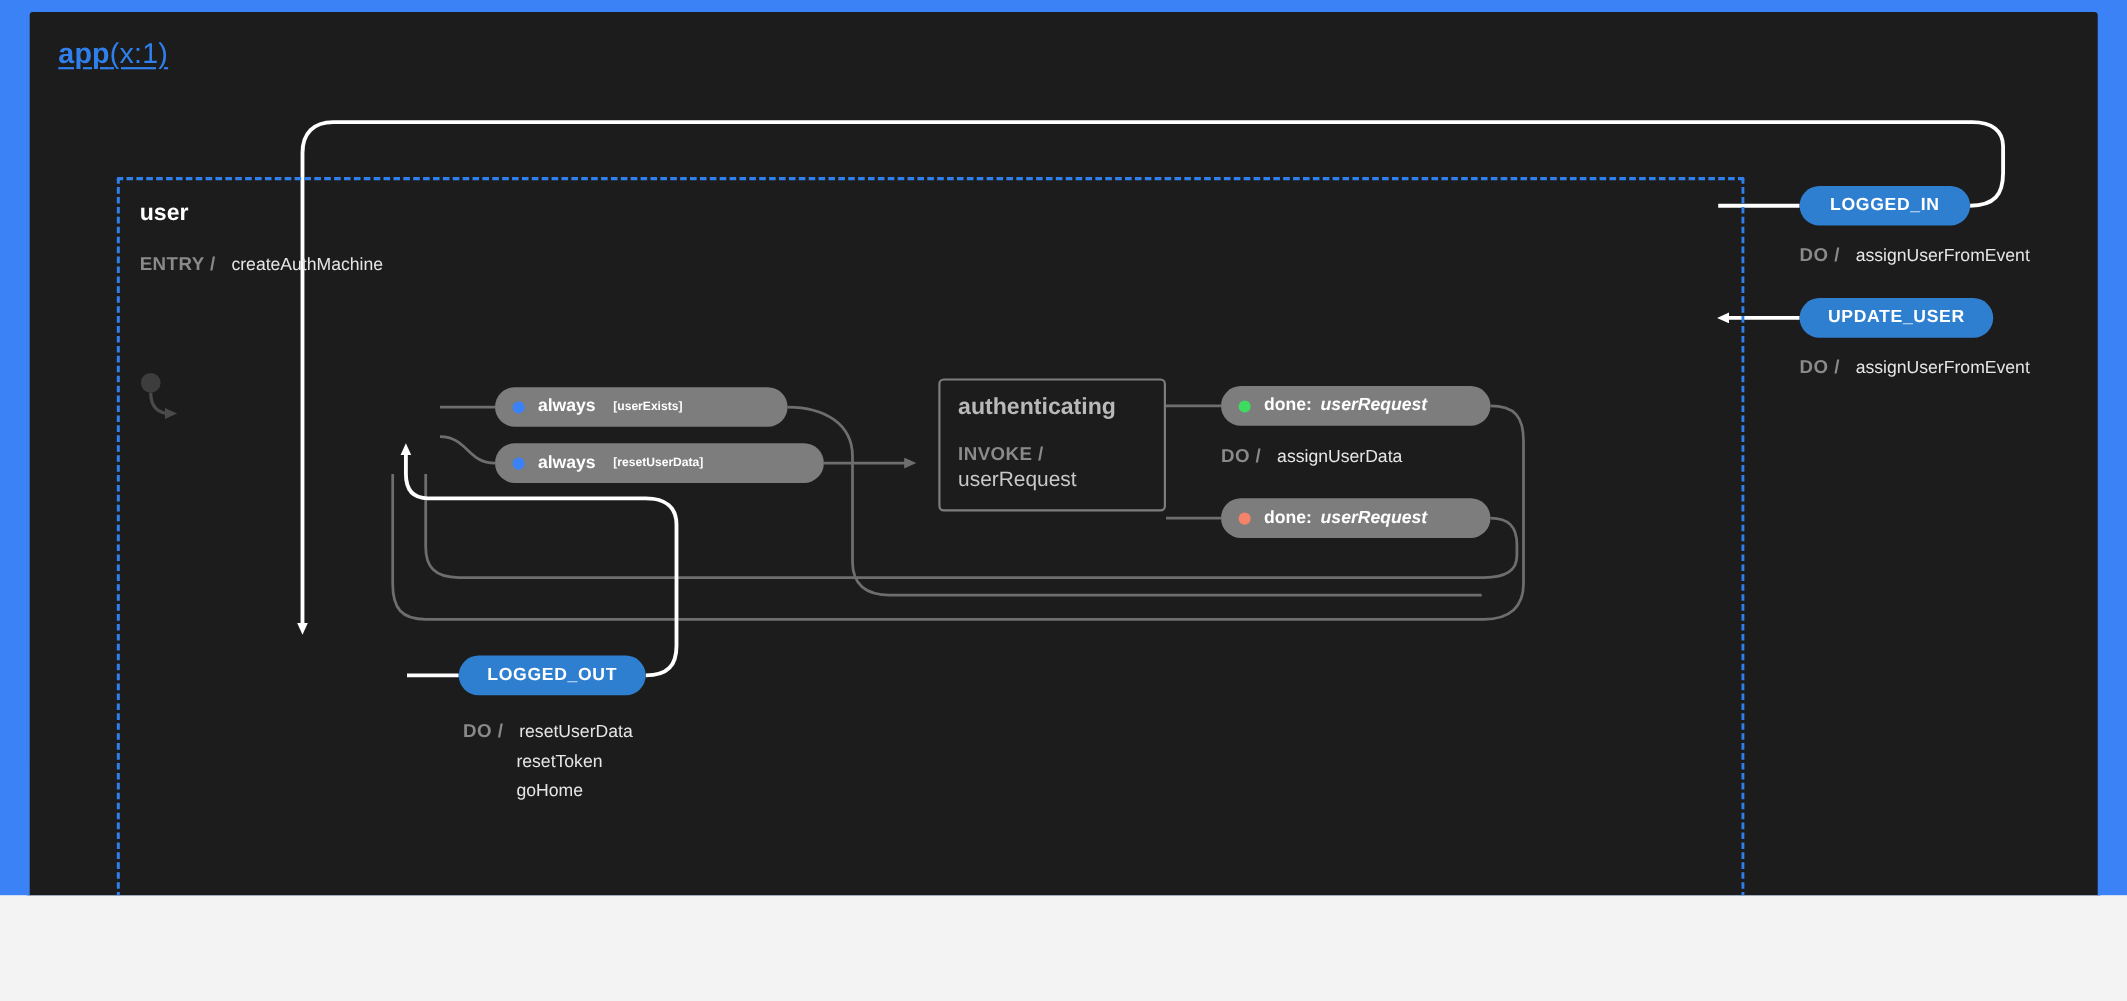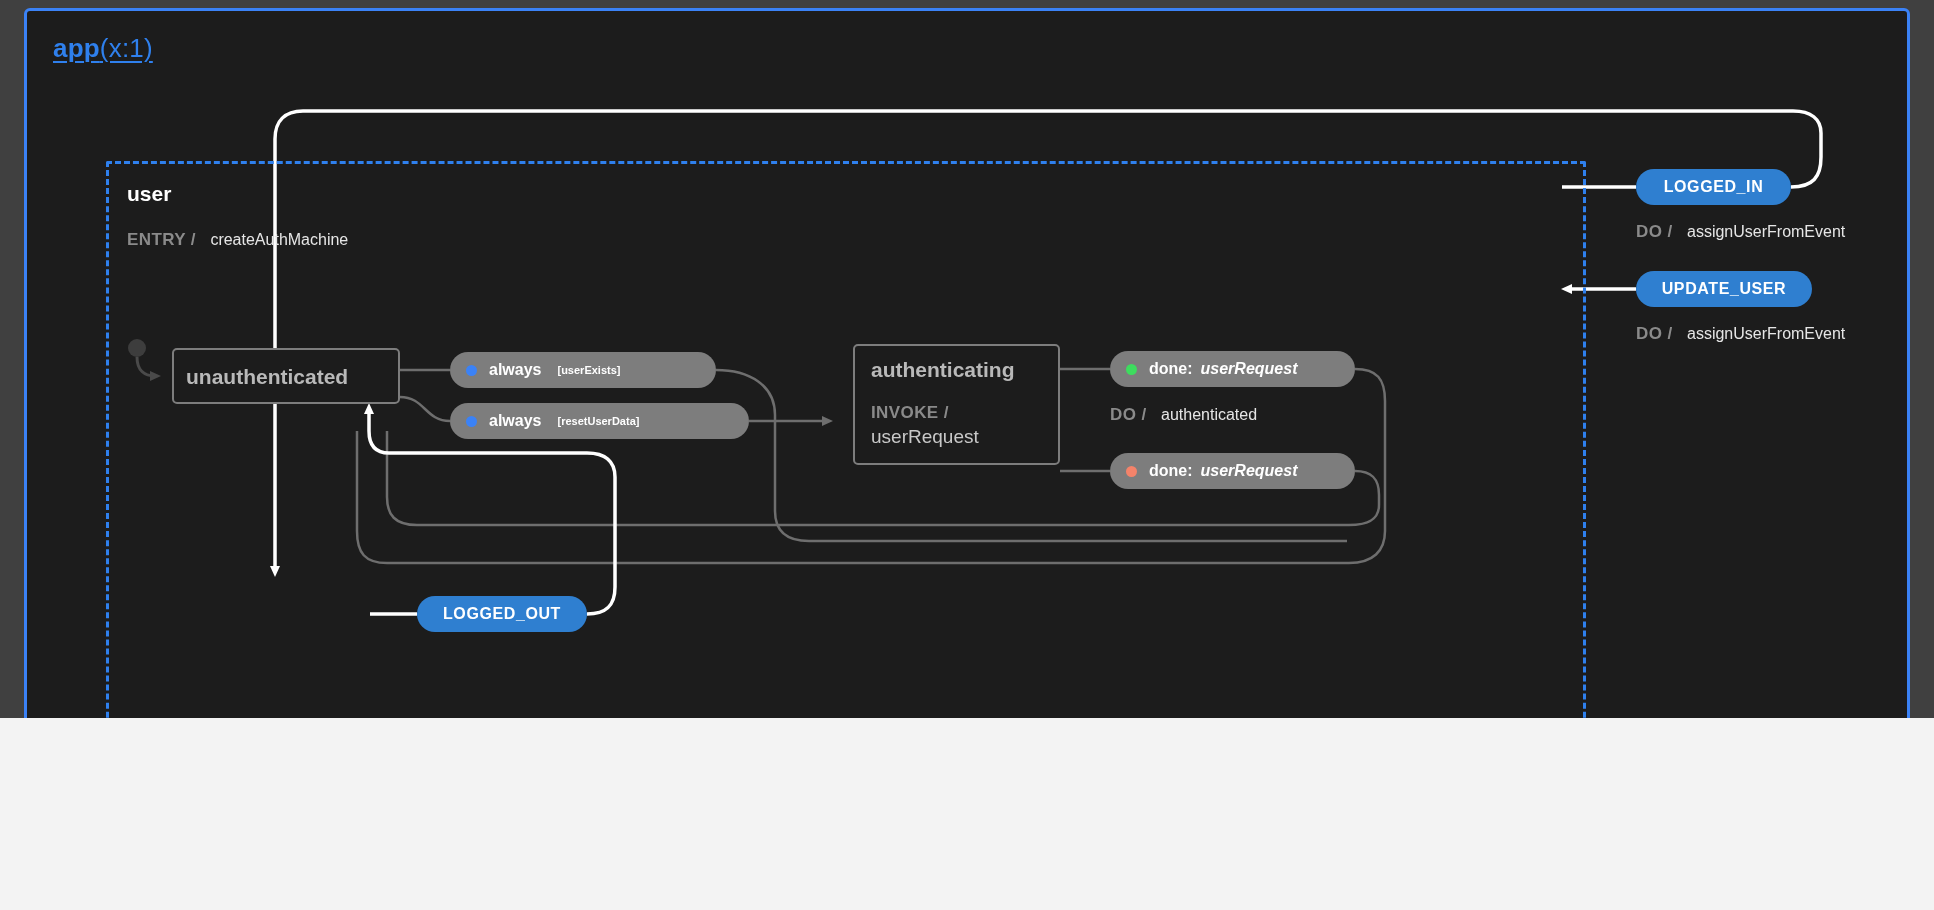--- a/index.html
+++ b/index.html
@@ -5,22 +5,22 @@
 <style>
   html, body {
     margin: 0;
     padding: 0;
     background: #f3f3f3;
     font-family: "Liberation Sans", sans-serif;
   }
   #root {
     position: relative;
     width: 1934px;
-    height: 718px;
-    background: #404040;
+    height: 814px;
+    background: #3b82f6;
     overflow: hidden;
   }
 
   
   .machine {
     position: absolute;
     left: 24px;
     top: 8px;
     width: 1886px;
     height: 886px;
@@ -273,23 +273,20 @@
     </svg>
 
     <div class="compound-user">
       <div class="compound-title">user</div>
       <div class="compound-entry">
         <span class="kw">ENTRY /</span>
         <span class="actval" style="margin-left:10px;">createAuthMachine</span>
       </div>
     </div>
 
-    <div class="state-node" id="node-unauth">
-      <span class="sname">unauthenticated</span>
-    </div>
 
     <div class="state-node" id="node-authenticating">
       <span class="sname">authenticating</span>
       <span class="invoke-block">
         <span class="kw">INVOKE /</span>
         <span class="ival">userRequest</span>
       </span>
     </div>
 
 
@@ -307,21 +304,21 @@
 
     <div class="pill gray" id="pill-done-userrequest">
       <span class="dot green"></span>
       <span class="ev">done:</span>
       <span class="evsub">userRequest</span>
     </div>
 
     <div class="actions" id="act-done">
       <span class="arow">
         <span class="kw">DO /</span>
-        <span class="aname" style="margin-left:10px;">authenticated</span>
+        <span class="aname" style="margin-left:10px;">assignUserData</span>
       </span>
     </div>
 
     <div class="pill gray" id="pill-error-userrequest">
       <span class="dot red"></span>
       <span class="ev">done:</span>
       <span class="evsub">userRequest</span>
     </div>
 
     <div class="pill blue" id="pill-logged-in">
@@ -343,15 +340,29 @@
       <span class="arow">
         <span class="kw">DO /</span>
         <span class="aname" style="margin-left:10px;">assignUserFromEvent</span>
       </span>
     </div>
 
     <div class="pill blue" id="pill-logged-out">
       <span class="evplain">LOGGED_OUT</span>
     </div>
 
+    <div class="actions" id="act-loggedout">
+      <span class="arow">
+        <span class="kw">DO /</span>
+        <span class="aname" style="margin-left:10px;">resetUserData</span>
+      </span>
+      <span class="arow">
+        <span class="pad"></span>
+        <span class="aname">resetToken</span>
+      </span>
+      <span class="arow">
+        <span class="pad"></span>
+        <span class="aname">goHome</span>
+      </span>
+    </div>
 
   </div>
 </div>
 
 </body></html>

